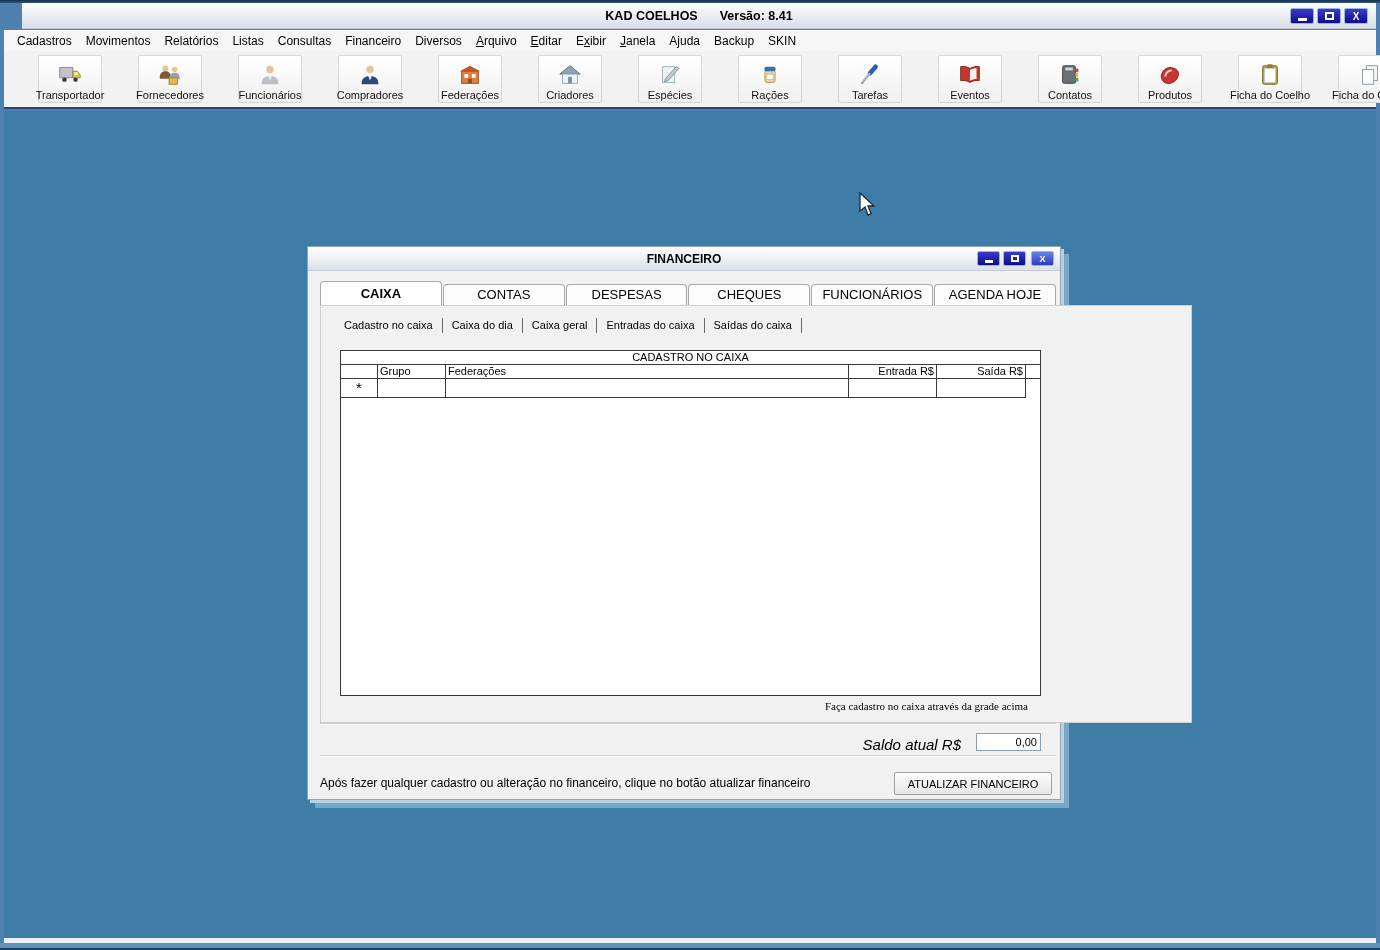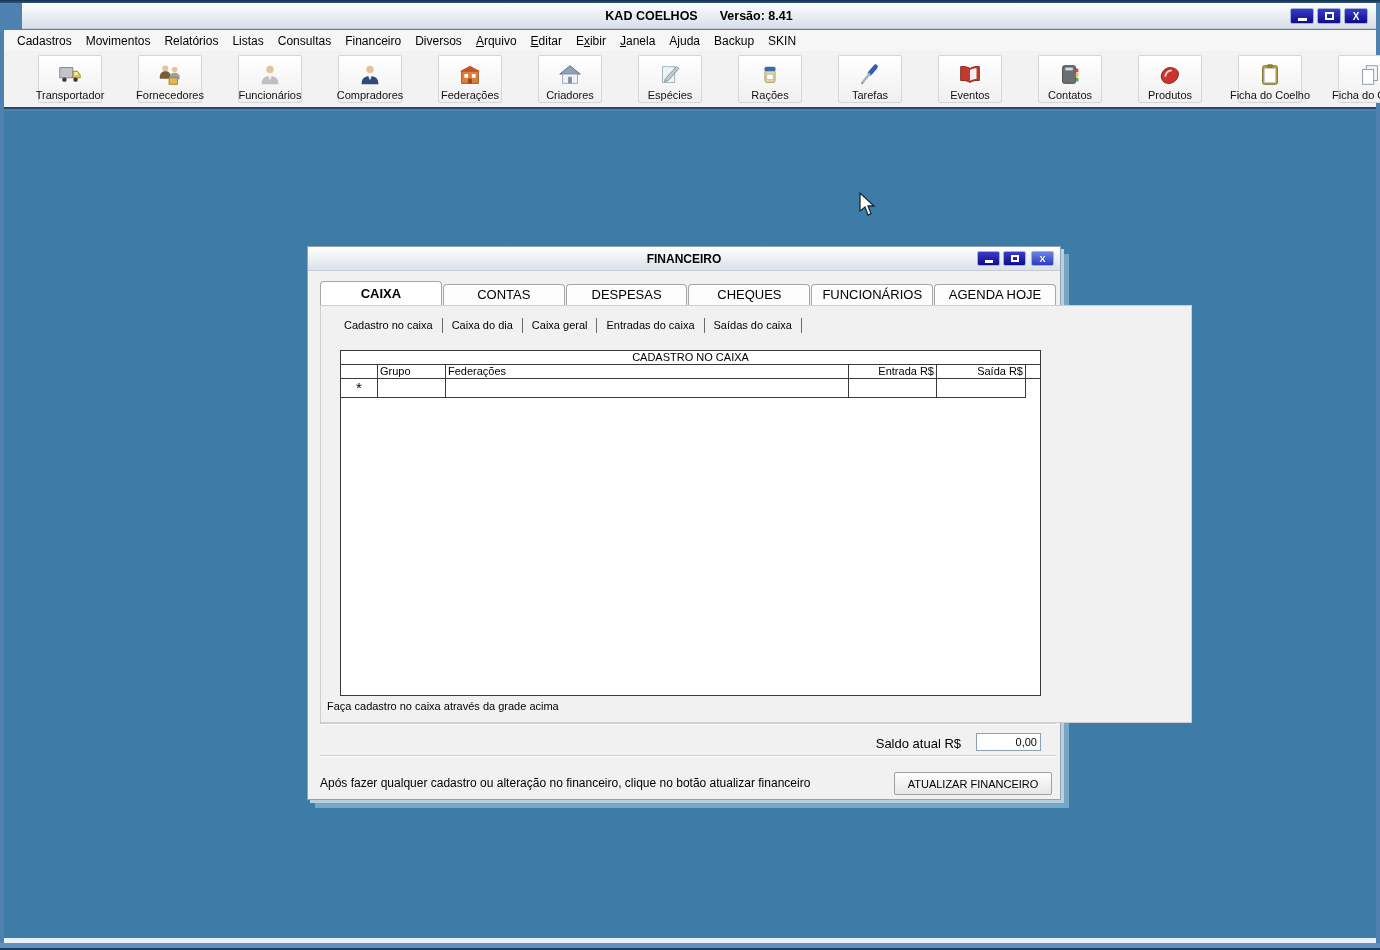--- a/index.html
+++ b/index.html
@@ -88,25 +88,25 @@
   .gc.hdr { height:14px; line-height:13px; }
   .gc.cell { height:19px; line-height:18px; }
   .gc.c-sel { width:37px; text-align:center; }
   .gc.c-data { width:68px; }
   .gc.c-desc { width:403px; }
   .gc.c-ent { width:88px; text-align:right; }
   .gc.c-sai { width:89px; text-align:right; }
   .gc.c-fill { flex:1; border-right:none; }
   .row-marker { font-size:15px; line-height:17px; display:block; }
   
-  .hint { position:absolute; left:19px; top:453px; width:701px; font-size:11px; }
+  .hint { position:absolute; left:19px; top:453px; width:701px; text-align:right; font-size:11px;font-family:Liberation Serif, serif; }
   .groove { position:absolute; left:12px; width:736px; height:2px;
     border-top:1px solid #cfcfcf; border-bottom:1px solid #ffffff; }
   .groove.g1 { top:476px; } .groove.g2 { top:508px; }
-  .saldo-label { position:absolute; top:489px; right:99px; font-size:13px; }
+  .saldo-label { position:absolute; top:489px; right:99px; font-size:15px;font-style:italic; }
   .saldo-input { position:absolute; top:486px; right:19px; width:65px; height:18px;
     border:1px solid #8aa0b4; background:#fff; font-size:11px; text-align:right;
     padding:0 3px; font-family:"Liberation Sans", sans-serif; }
   .footer-note { position:absolute; left:12px; top:529px; font-size:12px; }
   .update-btn { position:absolute; left:586px; top:525px; width:158px; height:23px;
     border:1px solid #a0a0a0; border-radius:2px;
     background:linear-gradient(#fefefe,#e6e6e6);
     font-size:11px; font-family:"Liberation Sans", sans-serif; cursor:default; }
 </style>
 </head>

